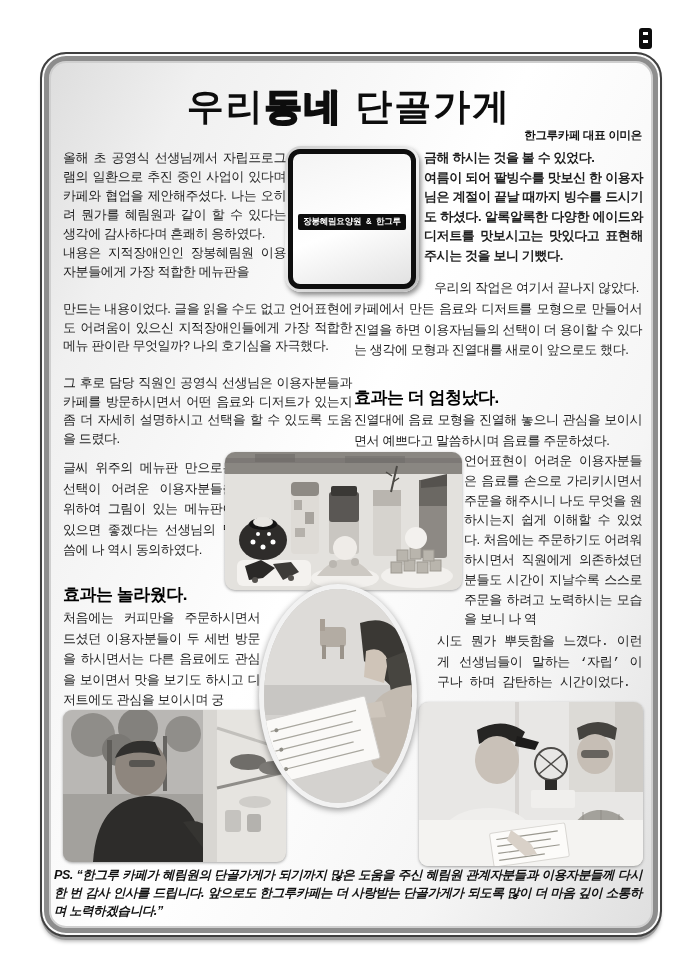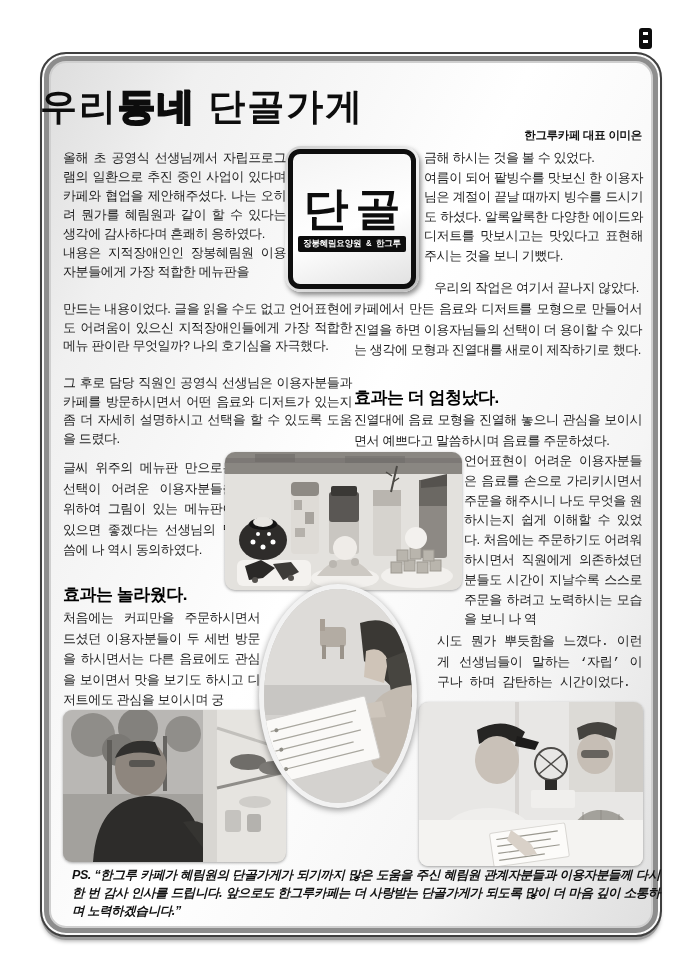--- a/index.html
+++ b/index.html
@@ -24,21 +24,21 @@
   
   .corner-marker{
     position:absolute;left:639px;top:28px;width:13px;height:21px;
     background:#0c0c0c;border-radius:3px;
   }
   .corner-marker i{position:absolute;left:4px;width:5px;height:3px;background:#fff;display:block;}
   .corner-marker i.m1{top:4px;}
   .corner-marker i.m2{top:12px;}
   
   .title{
-    position:absolute;left:40px;top:82px;width:618px;
+    position:absolute;left:40px;top:82px;width:618px;text-align:center;
     font-size:37px;font-weight:900;letter-spacing:2px;color:#0d0d0d;
   }
   .title .outline{
     color:#ffffff;
     -webkit-text-stroke:2.4px #0d0d0d;
     text-shadow:0 0 1px #0d0d0d;
   }
   .byline{
     position:absolute;left:390px;top:128px;width:252px;text-align:right;
     font-size:11.5px;font-weight:700;color:#111;letter-spacing:-0.3px;
@@ -67,21 +67,21 @@
   
   .txt{
     position:absolute;font-size:13px;letter-spacing:-0.4px;color:#1e1e1e;
     text-align:justify;white-space:pre-line;word-break:break-all;
   }
   .h-txt{
     position:absolute;font-size:17px;font-weight:900;color:#000;letter-spacing:-0.5px;
   }
   .indent1{text-indent:10px;}
   .ps-note{
-    position:absolute;left:72px;top:866px;width:588px;
+    position:absolute;left:54px;top:866px;width:588px;
     font-size:12.5px;font-weight:700;font-style:italic;line-height:18px;
     letter-spacing:-0.4px;color:#111;text-align:justify;word-break:break-all;
   }
   
   .photo{position:absolute;overflow:hidden;background:#d7d7d7;}
   .photo-desserts{left:225px;top:452px;width:237px;height:138px;border-radius:10px;box-shadow:0 1px 3px rgba(0,0,0,.35);}
   .photo-case{left:63px;top:710px;width:223px;height:152px;border-radius:9px;box-shadow:0 1px 3px rgba(0,0,0,.35);}
   .photo-table{left:419px;top:702px;width:224px;height:164px;border-radius:9px;box-shadow:0 1px 3px rgba(0,0,0,.35);}
   .photo-circle{
     left:259px;top:584px;width:158px;height:224px;border-radius:50%;
@@ -99,38 +99,37 @@
   <i class="m1"></i>
     <i class="m2"></i>
 </div>
 
 <div class="title"><span>우리</span><span class="outline">동네</span><span> 단골가게</span></div>
 
 <div class="byline">한그루카페 대표 이미은</div>
 
 <div class="logo-wrap">
   <div class="logo-inner">
-    <div class="logo-line">단골</div>
     <div class="logo-caption">장봉혜림요양원 &amp; 한그루</div>
   </div>
 </div>
 
 <div class="txt" style="left:63px;top:148px;width:223px;line-height:19px;">올해 초 공영식 선생님께서 자립프로그램의 일환으로 추진 중인 사업이 있다며 카페와 협업을 제안해주셨다. 나는 오히려 뭔가를 혜림원과 같이 할 수 있다는 생각에 감사하다며 흔쾌히 응하였다.
 내용은 지적장애인인 장봉혜림원 이용자분들에게 가장 적합한 메뉴판을</div>
 <div class="txt" style="left:63px;top:300px;width:289px;line-height:18.5px;">만드는 내용이었다. 글을 읽을 수도 없고 언어표현에도 어려움이 있으신 지적장애인들에게 가장 적합한 메뉴 판이란 무엇일까? 나의 호기심을 자극했다.
 
 그 후로 담당 직원인 공영식 선생님은 이용자분들과 카페를 방문하시면서 어떤 음료와 디저트가 있는지 좀 더 자세히 설명하시고 선택을 할 수 있도록 도움을 드렸다.</div>
 <div class="txt" style="left:63px;top:458px;width:172px;line-height:20.5px;">글씨 위주의 메뉴판 만으로는 선택이 어려운 이용자분들을 위하여 그림이 있는 메뉴판이 있으면 좋겠다는 선생님의 말씀에 나 역시 동의하였다.</div>
 <div class="h-txt" style="left:63px;top:583px;">효과는 놀라웠다.</div>
 <div class="txt" style="left:63px;top:608px;width:197px;line-height:20.5px;">처음에는 커피만을 주문하시면서 드셨던 이용자분들이 두 세번 방문을 하시면서는 다른 음료에도 관심을 보이면서 맛을 보기도 하시고 디저트에도 관심을 보이시며 궁</div>
 
-<div class="txt" style="left:424px;top:148px;width:219px;line-height:19.5px;">금해 하시는 것을 볼 수 있었다.
+<div class="txt" style="left:424px;top:148px;width:219px;line-height:19.5px;font-weight:bold;">금해 하시는 것을 볼 수 있었다.
 여름이 되어 팥빙수를 맛보신 한 이용자님은 계절이 끝날 때까지 빙수를 드시기도 하셨다. 알록알록한 다양한 에이드와 디저트를 맛보시고는 맛있다고 표현해주시는 것을 보니 기뻤다.</div>
 <div class="txt indent1" style="left:424px;top:278px;width:219px;line-height:19.5px;">우리의 작업은 여기서 끝나지 않았다.</div>
-<div class="txt" style="left:354px;top:299px;width:288px;line-height:20.5px;">카페에서 만든 음료와 디저트를 모형으로 만들어서 진열을 하면 이용자님들의 선택이 더 용이할 수 있다는 생각에 모형과 진열대를 새로이 제작하기로 했다.</div>
+<div class="txt" style="left:354px;top:299px;width:288px;line-height:20.5px;">카페에서 만든 음료와 디저트를 모형으로 만들어서 진열을 하면 이용자님들의 선택이 더 용이할 수 있다는 생각에 모형과 진열대를 새로이 앞으로도 했다.</div>
 <div class="h-txt" style="left:354px;top:386px;">효과는 더 엄청났다.</div>
 <div class="txt" style="left:354px;top:410px;width:288px;line-height:20.5px;">진열대에 음료 모형을 진열해 놓으니 관심을 보이시면서 예쁘다고 말씀하시며 음료를 주문하셨다.</div>
 <div class="txt" style="left:464px;top:451px;width:178px;line-height:19.8px;">언어표현이 어려운 이용자분들은 음료를 손으로 가리키시면서 주문을 해주시니 나도 무엇을 원하시는지 쉽게 이해할 수 있었다. 처음에는 주문하기도 어려워하시면서 직원에게 의존하셨던 분들도 시간이 지날수록 스스로 주문을 하려고 노력하시는 모습을 보니 나 역</div>
 <div class="txt" style="left:437px;top:632px;width:205px;line-height:20.5px;font-family:Liberation Mono, monospace;">시도 뭔가 뿌듯함을 느꼈다. 이런게 선생님들이 말하는 ‘자립’ 이구나 하며 감탄하는 시간이었다.</div>
 
 <div class="ps-note">PS. “한그루 카페가 혜림원의 단골가게가 되기까지 많은 도움을 주신 혜림원 관계자분들과 이용자분들께 다시 한 번 감사 인사를 드립니다. 앞으로도 한그루카페는 더 사랑받는 단골가게가 되도록 많이 더 마음 깊이 소통하며 노력하겠습니다.”</div>
 
 <div class="photo photo-desserts">
   <svg width="237" height="138" viewBox="0 0 237 138">
     <rect width="237" height="138" fill="#e3e1dd"></rect>

